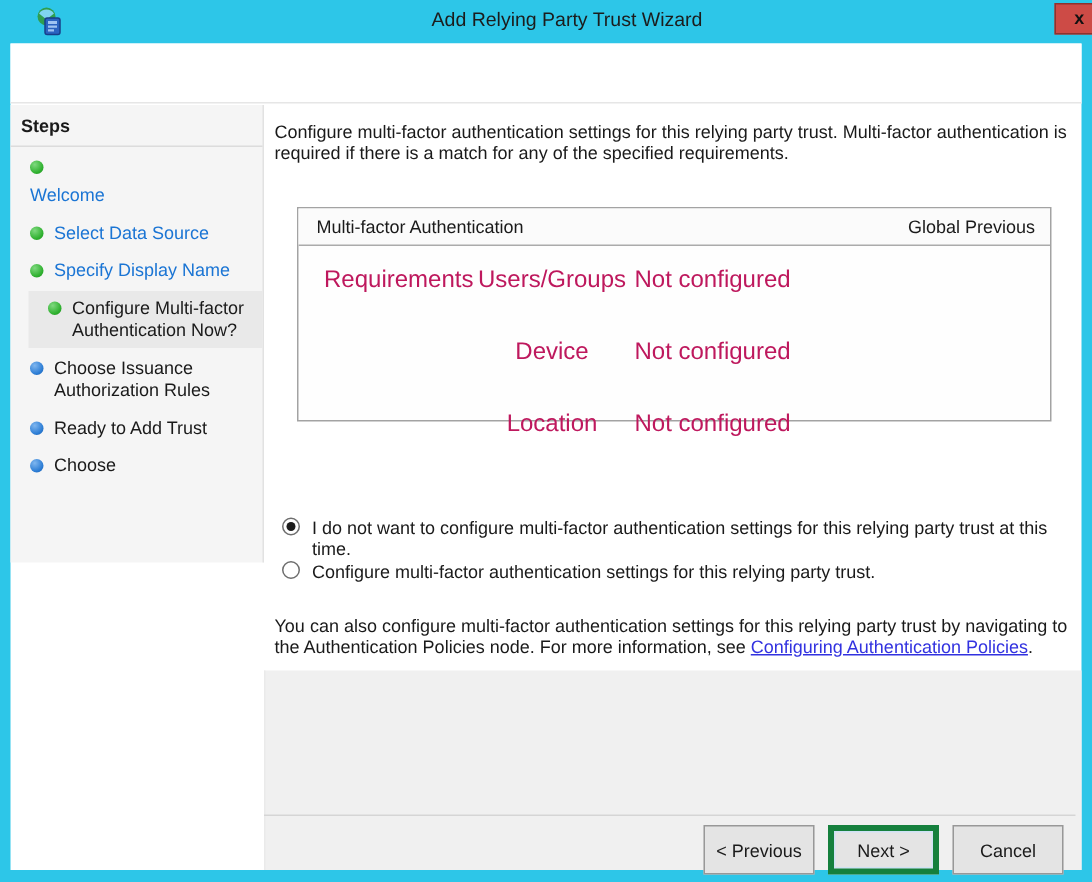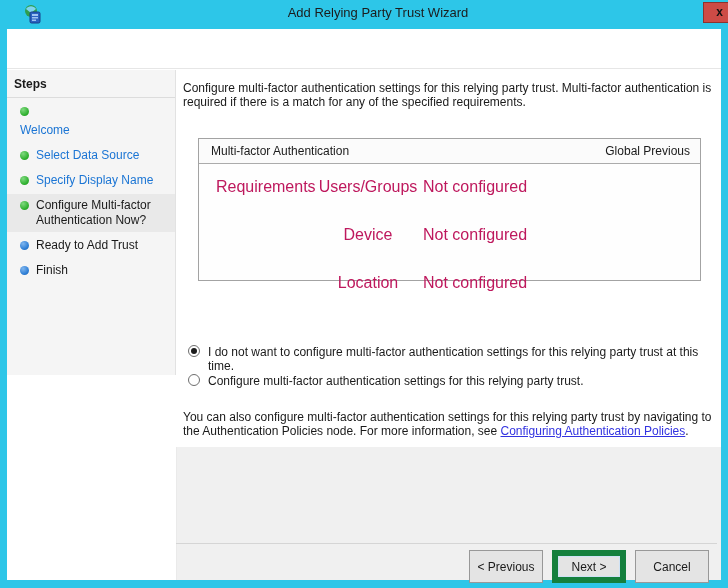--- a/index.html
+++ b/index.html
@@ -17,21 +17,21 @@
   .win{position:absolute;left:7px;top:29px;width:714px;height:551px;background:#ffffff;}
   .banner{position:absolute;left:0;top:0;width:714px;height:40px;background:#ffffff;
           border-bottom:1px solid #e6e6e6;box-sizing:border-box;}
   
   .sidebar{position:absolute;left:0;top:41px;width:169px;height:305px;background:#f5f5f5;
            border-right:1px solid #e2e2e2;box-sizing:border-box;}
   .steps-header{font-size:12px;font-weight:bold;color:#1a1a1a;padding:7px 0 6px 7px;
                 border-bottom:1px solid #dcdcdc;}
   .step{display:flex;gap:7px;padding:4px 4px 4px 13px;line-height:15px;align-items:flex-start;}
   .step + .step{margin-top:2px;}
-  .step.current{background:#e9e9e9;}
+  .step.current{background:#e9e9e9;margin-left:12px;}
   .bullet{width:9px;height:9px;border-radius:50%;flex:0 0 9px;margin-top:3px;}
   .bullet.green{background:radial-gradient(circle at 35% 30%,#7fd97f,#2eb02e 65%,#1d8a1d);}
   .bullet.blue{background:radial-gradient(circle at 35% 30%,#7fb6ef,#2b7cd4 65%,#1a5ba8);}
   .step-label{font-size:12px;color:#1a1a1a;}
   .step-label.link{color:#1b75d4;cursor:pointer;}
   
   .intro{position:absolute;left:176px;top:52px;width:532px;font-size:12px;line-height:14px;
          color:#1a1a1a;}
   .panel{position:absolute;left:191px;top:109px;width:503px;height:143px;background:#fefefe;
          border:1px solid #a3a3a3;box-sizing:border-box;}
@@ -55,21 +55,21 @@
             color:#1a1a1a;}
   .footnote a{color:#3232e0;text-decoration:underline;cursor:pointer;}
   
   .footer-bg{position:absolute;left:169px;top:418px;right:0;bottom:0;background:#f0f0f0;
              border-left:1px solid #eaeaea;box-sizing:border-box;}
   .footer-line{position:absolute;left:169px;right:4px;top:514px;height:1px;background:#d5d5d5;}
   .btn-row{position:absolute;top:521px;right:12px;display:flex;gap:9px;}
   .btn{min-width:74px;height:33px;background:#e4e4e4;border:1px solid #989898;
        box-sizing:border-box;font-size:12px;color:#1a1a1a;text-align:center;line-height:20px;
        font-family:"Liberation Sans",sans-serif;cursor:default;}
-  .btn.default{border:6px solid #15803d;box-shadow:inset 0 0 0 1px #cfe2f5;text-align:center;}
+  .btn.default{border:4px solid #15803d;box-shadow:inset 0 0 0 1px #cfe2f5;text-align:center;}
 </style>
 </head>
 <body>
 
 <div class="titlebar">
   <svg class="app-icon" viewBox="0 0 20 20">
     <circle cx="8" cy="7" r="6" fill="#2f9e4f"></circle>
     <path d="M3 5 A6 6 0 0 1 13 5 L8 9 Z" fill="#7fd4ef"></path>
     <path d="M8 13 A6 6 0 0 0 13 9 L8 8 Z" fill="#f2c94c"></path>
     <rect x="7" y="8" width="10" height="11" rx="1.5" fill="#2b63c1" stroke="#173f8a"></rect>
@@ -98,25 +98,29 @@
     <div class="step">
       <span class="bullet green"></span>
       <span class="step-label link">Specify Display Name</span>
     </div>
     <div class="step current">
       <span class="bullet green"></span>
       <span class="step-label">Configure Multi-factor Authentication Now?</span>
     </div>
     <div class="step">
       <span class="bullet blue"></span>
+      <span class="step-label">Choose Issuance Authorization Rules</span>
+    </div>
+    <div class="step">
+      <span class="bullet blue"></span>
       <span class="step-label">Ready to Add Trust</span>
     </div>
     <div class="step">
       <span class="bullet blue"></span>
-      <span class="step-label">Finish</span>
+      <span class="step-label">Choose</span>
     </div>
   </div>
 
   <div class="intro">Configure multi-factor authentication settings for this relying party trust. Multi-factor authentication is required if there is a match for any of the specified requirements.</div>
 
   <div class="panel">
     <div class="panel-header">
       <span>Multi-factor Authentication</span>
       <span>Global Previous</span>
     </div>

